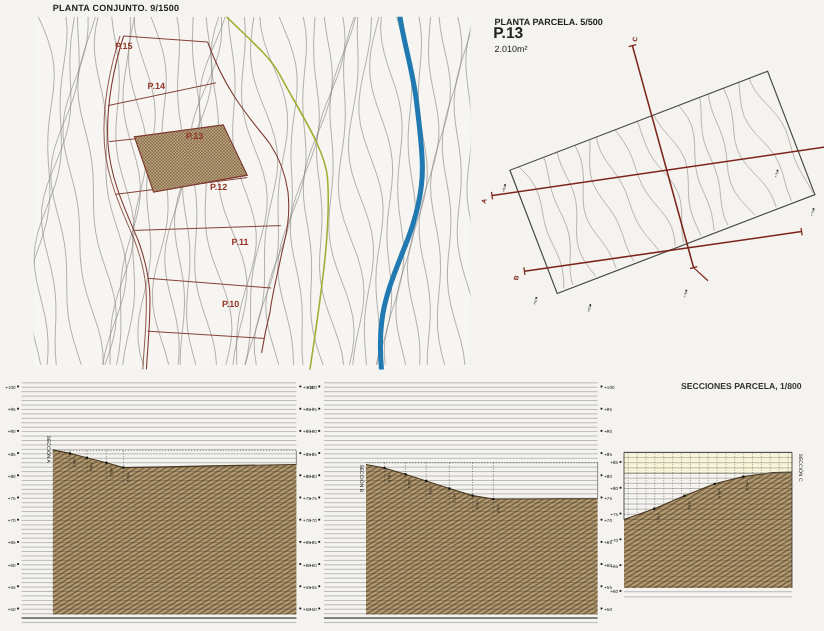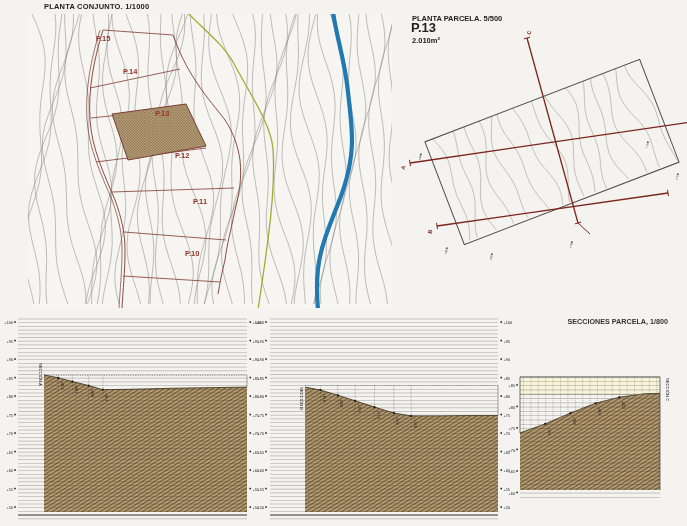--- a/index.html
+++ b/index.html
@@ -2,21 +2,21 @@
 <html><head>
 <meta charset="utf-8">
 <style>
   html,body{margin:0;padding:0;background:#e8e7e3;font-family:"Liberation Sans",sans-serif;}
   #sheet{position:relative;width:687px;height:526px;background:#f4f3ef;overflow:hidden;}
   #scene{position:absolute;left:0;top:0;}
   .t{position:absolute;color:#222;white-space:nowrap;}
   .map-title{left:44px;top:2px;font-size:7.5px;font-weight:bold;letter-spacing:.2px;}
   .pc-title{left:412px;top:14px;font-size:7.5px;font-weight:bold;}
   .pc-id{left:411px;top:20px;font-size:13px;font-weight:bold;}
-  .pc-area{left:412px;top:36px;font-size:7.5px;font-weight:bold;}
+  .pc-area{left:412px;top:36px;font-size:7.5px;font-weight:normal;}
   .sec-title{left:455px;top:317px;width:213px;text-align:right;font-size:7.2px;font-weight:600;color:#333;}
 </style>
 </head>
 <body>
 
 <div id="sheet">
   <svg id="scene" width="687" height="526">
       <defs>
         <pattern id="terr" width="3.2" height="3.2" patternUnits="userSpaceOnUse" patternTransform="rotate(-32)">
           <rect x="0" y="0" width="3.2" height="3.2" fill="#b79d73"></rect>
@@ -460,18 +460,18 @@
         <text x="547.8000000000001" y="427.87" font-size="3" fill="#111" font-family="&quot;Liberation Sans&quot;,sans-serif" text-anchor="start" transform="rotate(90 547.8000000000001 427.87)">+76,1</text>
         <rect x="569.5" y="412.22" width="1.8" height="1.8" fill="#111"></rect>
         <text x="573" y="417.12" font-size="3" fill="#111" font-family="&quot;Liberation Sans&quot;,sans-serif" text-anchor="start" transform="rotate(90 573 417.12)">+78,6</text>
         <rect x="594.7" y="402.33" width="1.8" height="1.8" fill="#111"></rect>
         <text x="598.2" y="407.22999999999996" font-size="3" fill="#111" font-family="&quot;Liberation Sans&quot;,sans-serif" text-anchor="start" transform="rotate(90 598.2 407.22999999999996)">+80,9</text>
         <rect x="618.5" y="396.31000000000006" width="1.8" height="1.8" fill="#111"></rect>
         <text x="622" y="401.21000000000004" font-size="3" fill="#111" font-family="&quot;Liberation Sans&quot;,sans-serif" text-anchor="start" transform="rotate(90 622 401.21000000000004)">+82,3</text>
         <text x="666" y="378" font-size="4.2" fill="#111" font-family="&quot;Liberation Sans&quot;,sans-serif" text-anchor="start" transform="rotate(90 666 378)">SECCIÓN C</text>
       </g>
     </svg>
-  <div class="t map-title">PLANTA CONJUNTO. 1/1000</div>
+  <div class="t map-title">PLANTA CONJUNTO. 9/1500</div>
   <div class="t pc-title">PLANTA PARCELA. 5/500</div>
   <div class="t pc-id">P.13</div>
   <div class="t pc-area">2.010m²</div>
   <div class="t sec-title">SECCIONES PARCELA, 1/800</div>
 </div>
 
 </body></html>

